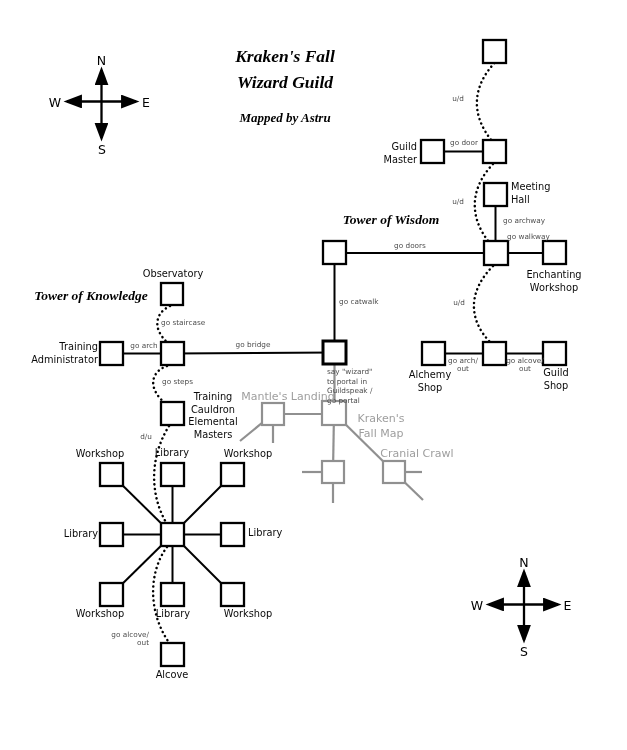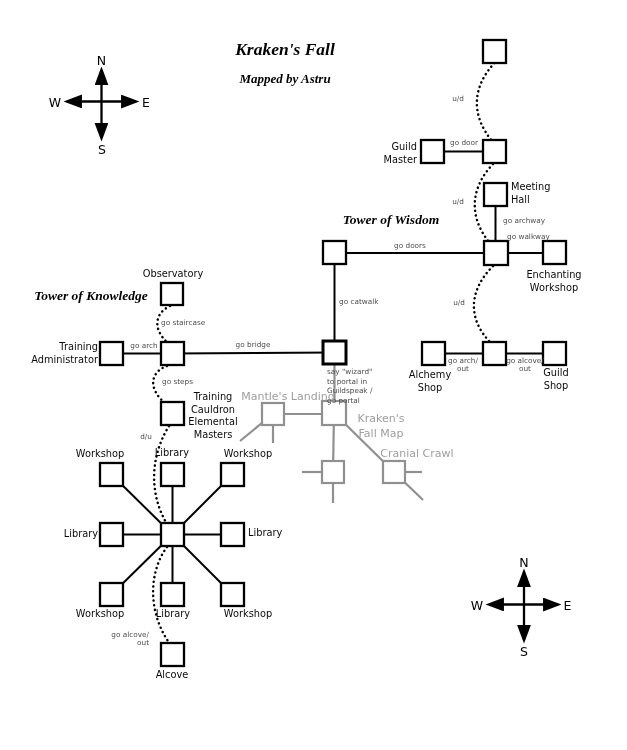--- a/index.html
+++ b/index.html
@@ -1,24 +1,24 @@
 <!DOCTYPE html>
 <html><head>
 <meta charset="utf-8">
 <style>
   html,body{margin:0;padding:0;background:#fff;}
   #canvas{position:relative;width:627px;height:750px;background:#fff;overflow:hidden;
           font-family:"DejaVu Sans",sans-serif;}
   #map-svg{position:absolute;left:0;top:0;}
   .compass{position:absolute;}
-  .title-block{position:absolute;left:160px;top:36px;width:250px;text-align:center;
+  .title-block{position:absolute;left:160px;top:43px;width:250px;text-align:center;
                font-family:"Liberation Serif",serif;font-style:italic;color:#000;}
   .title-line{font-size:17.5px;font-weight:600;line-height:26px;}
   .byline{font-size:13px;font-weight:600;line-height:18px;}
-  .byline-wrap{margin-top:8px;}
+  .byline-wrap{margin-top:14px;}
   
   .room{fill:#fff;stroke:#000;stroke-width:2.3;}
   .room-thick{stroke-width:3;}
   .gray-room{fill:#fff;stroke:#909090;stroke-width:2.2;}
   .edge{stroke:#000;stroke-width:2;}
   .gray-edge{stroke:#909090;stroke-width:2.2;}
   .dotted{fill:none;stroke:#000;stroke-width:2.5;stroke-dasharray:0.1 4.6;stroke-linecap:round;}
   .edge-label{font:7.3px "DejaVu Sans",sans-serif;fill:#4d4d4d;}
   .room-label{font:9.8px "DejaVu Sans",sans-serif;fill:#0a0a0a;}
   .area-label{font:italic 600 13.5px "Liberation Serif",serif;fill:#000;}
@@ -26,20 +26,21 @@
   .compass-letter{font:12.5px "DejaVu Sans",sans-serif;fill:#000;}
   .compass-arm{stroke:#000;stroke-width:2.3;}
 </style>
 </head>
 <body>
 
 <div id="canvas">
 
   <div class="title-block">
     <div class="title-line">Kraken's Fall</div>
+    <div class="title-line">Wizard Guild</div>
     <div class="byline-wrap">
       <div class="byline">Mapped by Astru</div>
     </div>
   </div>
 
   <svg class="compass" style="left:40px;top:45px;" width="120" height="115" viewBox="40 45 120 115">
     <defs>
       <marker id="arrow-a" markerWidth="9" markerHeight="8" refX="6.5" refY="3" orient="auto-start-reverse">
         <path d="M0,0 L8,3 L0,6 z" fill="#000"></path>
       </marker>

